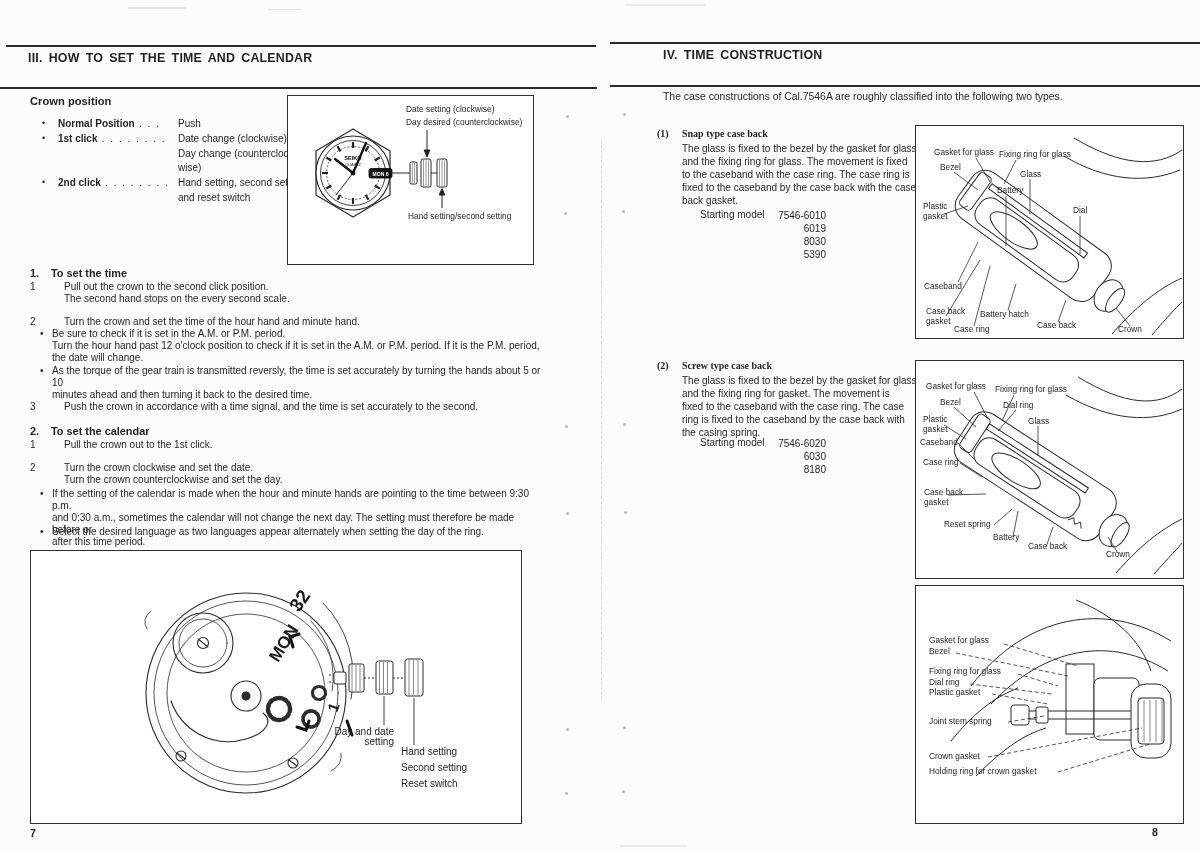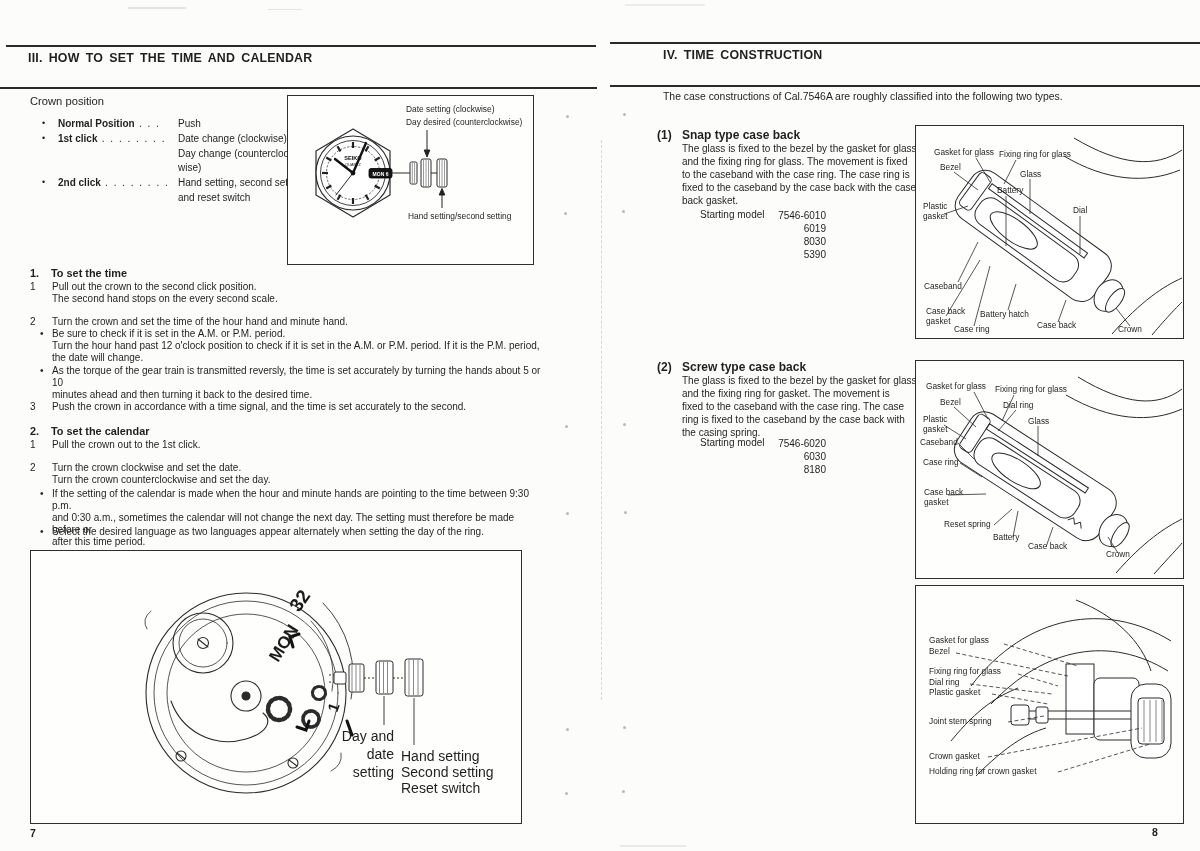--- a/index.html
+++ b/index.html
@@ -7,36 +7,36 @@
     width:1200px;height:851px;position:relative;overflow:hidden;
     background:#fcfcfa;color:#1f1f1f;
     font-family:"Liberation Sans", sans-serif;
   }
   .rule{position:absolute;background:#2a2a2a;height:1.6px;}
   .pg-title{position:absolute;font-weight:bold;font-size:12.4px;letter-spacing:.2px;word-spacing:2.5px;white-space:nowrap;}
   .h2{position:absolute;font-weight:bold;font-size:10.9px;white-space:nowrap;}
   .h2 .mk{display:inline-block;width:21px;}
   .blk{position:absolute;width:514px;font-size:10px;line-height:12px;}
   .blk .mk{position:absolute;left:0;top:0;}
-  .blk .tx{margin-left:22px;white-space:pre-line;}
+  .blk .tx{margin-left:34px;white-space:pre-line;}
   .blk.bul{width:504px;}
   .blk.bul .tx{margin-left:12px;}
-  .cp-head{position:absolute;font-weight:normal;font-size:11.2px;}
+  .cp-head{position:absolute;font-weight:bold;font-size:11.2px;}
   .cp-row{position:absolute;left:40px;width:340px;font-size:10px;line-height:14.6px;}
   .cp-row .bullet{position:absolute;left:2px;top:-1px;font-size:9px;}
   .cp-row .lab{position:absolute;left:18px;top:0;font-weight:bold;white-space:nowrap;}
   .cp-row .dots{font-weight:normal;letter-spacing:1.5px;}
   .cp-row .val{margin-left:138px;white-space:pre-line;}
   .fig{position:absolute;background:#fefefd;border:1.4px solid #2e2e2e;}
   .fig svg{position:absolute;left:0;top:0;}
   .wlbl{position:absolute;font-size:8.4px;line-height:10px;white-space:pre-line;}
-  .mlbl{position:absolute;font-size:14px;line-height:18px;white-space:pre-line;}
+  .mlbl{position:absolute;font-size:10px;line-height:10px;white-space:pre-line;}
   .dlbl{position:absolute;font-size:8.3px;line-height:9.9px;white-space:pre-line;}
   .rintro{position:absolute;font-size:10.4px;white-space:nowrap;}
-  .h3{position:absolute;font-weight:bold;font-size:12px;white-space:nowrap;}
+  .h3{position:absolute;font-weight:bold;font-size:10px;white-space:nowrap;font-family:Liberation Serif, serif;}
   .h3 .mk{display:inline-block;width:25px;font-weight:bold;}
   .rbody{position:absolute;width:240px;font-size:10px;line-height:13px;white-space:pre-line;}
   .startlab{position:absolute;font-size:10px;}
   .models{position:absolute;width:58px;font-size:10px;line-height:13px;text-align:right;white-space:pre-line;}
   .pnum{position:absolute;font-size:10.5px;font-weight:bold;}
   .gdot{position:absolute;width:3px;height:3px;background:#b9b9b9;border-radius:50%;}
   .artifact{position:absolute;background:#e4e4e4;}
   .gutter{position:absolute;left:601px;top:140px;height:560px;width:0;border-left:1px dashed #d8d8d8;}
   svg text{font-family:"Liberation Sans", sans-serif;}
 </style>

